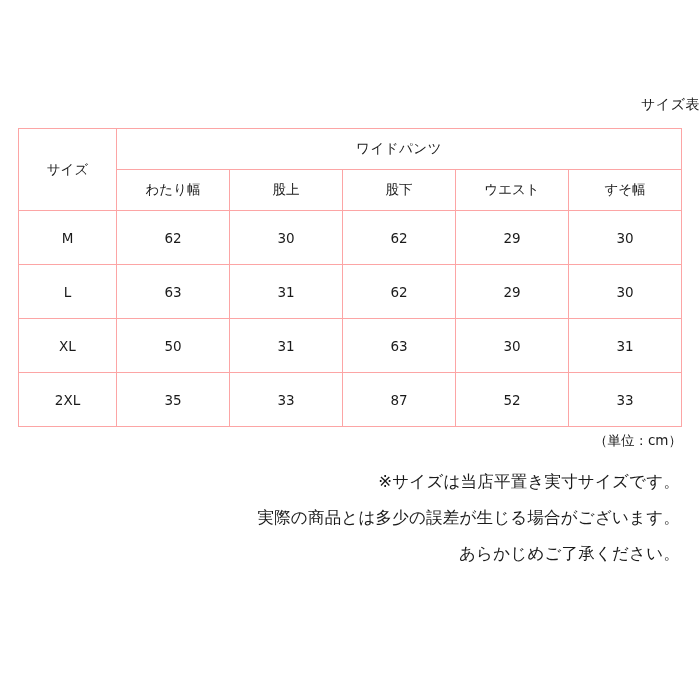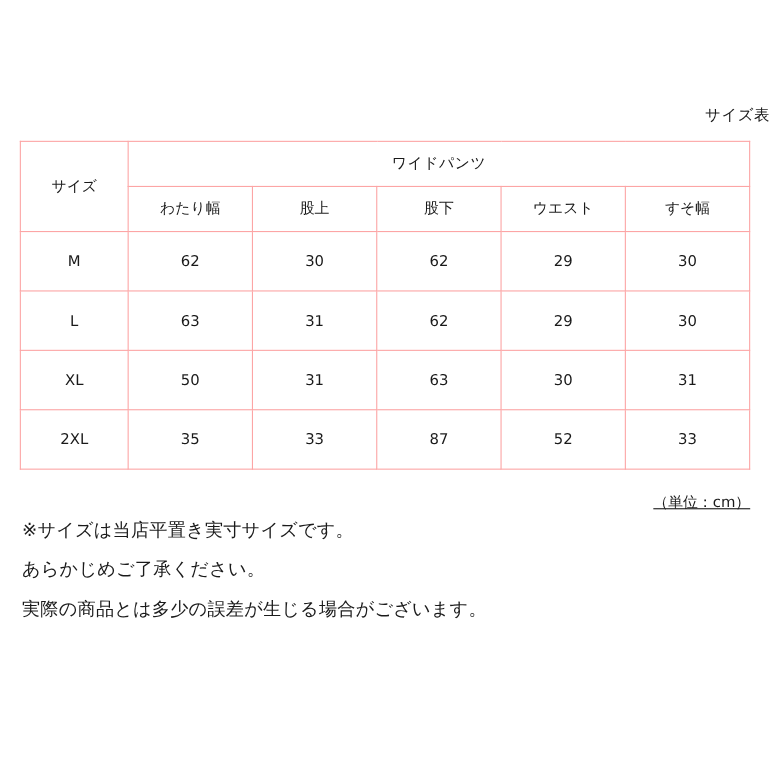--- a/index.html
+++ b/index.html
@@ -58,40 +58,40 @@
   .row-data td { height: 53px; }
   .cell-size-label {
     font-size: 13.5px;
   }
   .group-label {
     font-size: 14px;
     letter-spacing: 0.5px;
   }
   .unit-note {
     position: absolute;
-    top: 448px;
+    top: 432px;
     left: 0;
     width: 682px;
     text-align: right;
     font-size: 13.5px;
     color: #1a1a1a;
-    text-decoration: underline;
   }
   .notes {
     position: absolute;
     top: 470px;
     left: 20px;
     width: 660px;
   }
   .notes p {
     margin: 0 0 12px 0;
     font-size: 16.5px;
     line-height: 1.45;
     color: #1a1a1a;
     letter-spacing: 0.2px;
+    text-align: right;
   }
 </style>
 </head>
 <body>
 
 <div class="page">
 
   <div class="title">サイズ表</div>
 
   <div class="table-wrap">
@@ -150,17 +150,17 @@
           <td>33</td>
         </tr>
       </tbody>
     </table>
   </div>
 
   <div class="unit-note">（単位：cm）</div>
 
   <div class="notes">
     <p>※サイズは当店平置き実寸サイズです。</p>
+    <p>実際の商品とは多少の誤差が生じる場合がございます。</p>
     <p>あらかじめご了承ください。</p>
-    <p>実際の商品とは多少の誤差が生じる場合がございます。</p>
   </div>
 
 </div>
 
 </body></html>

